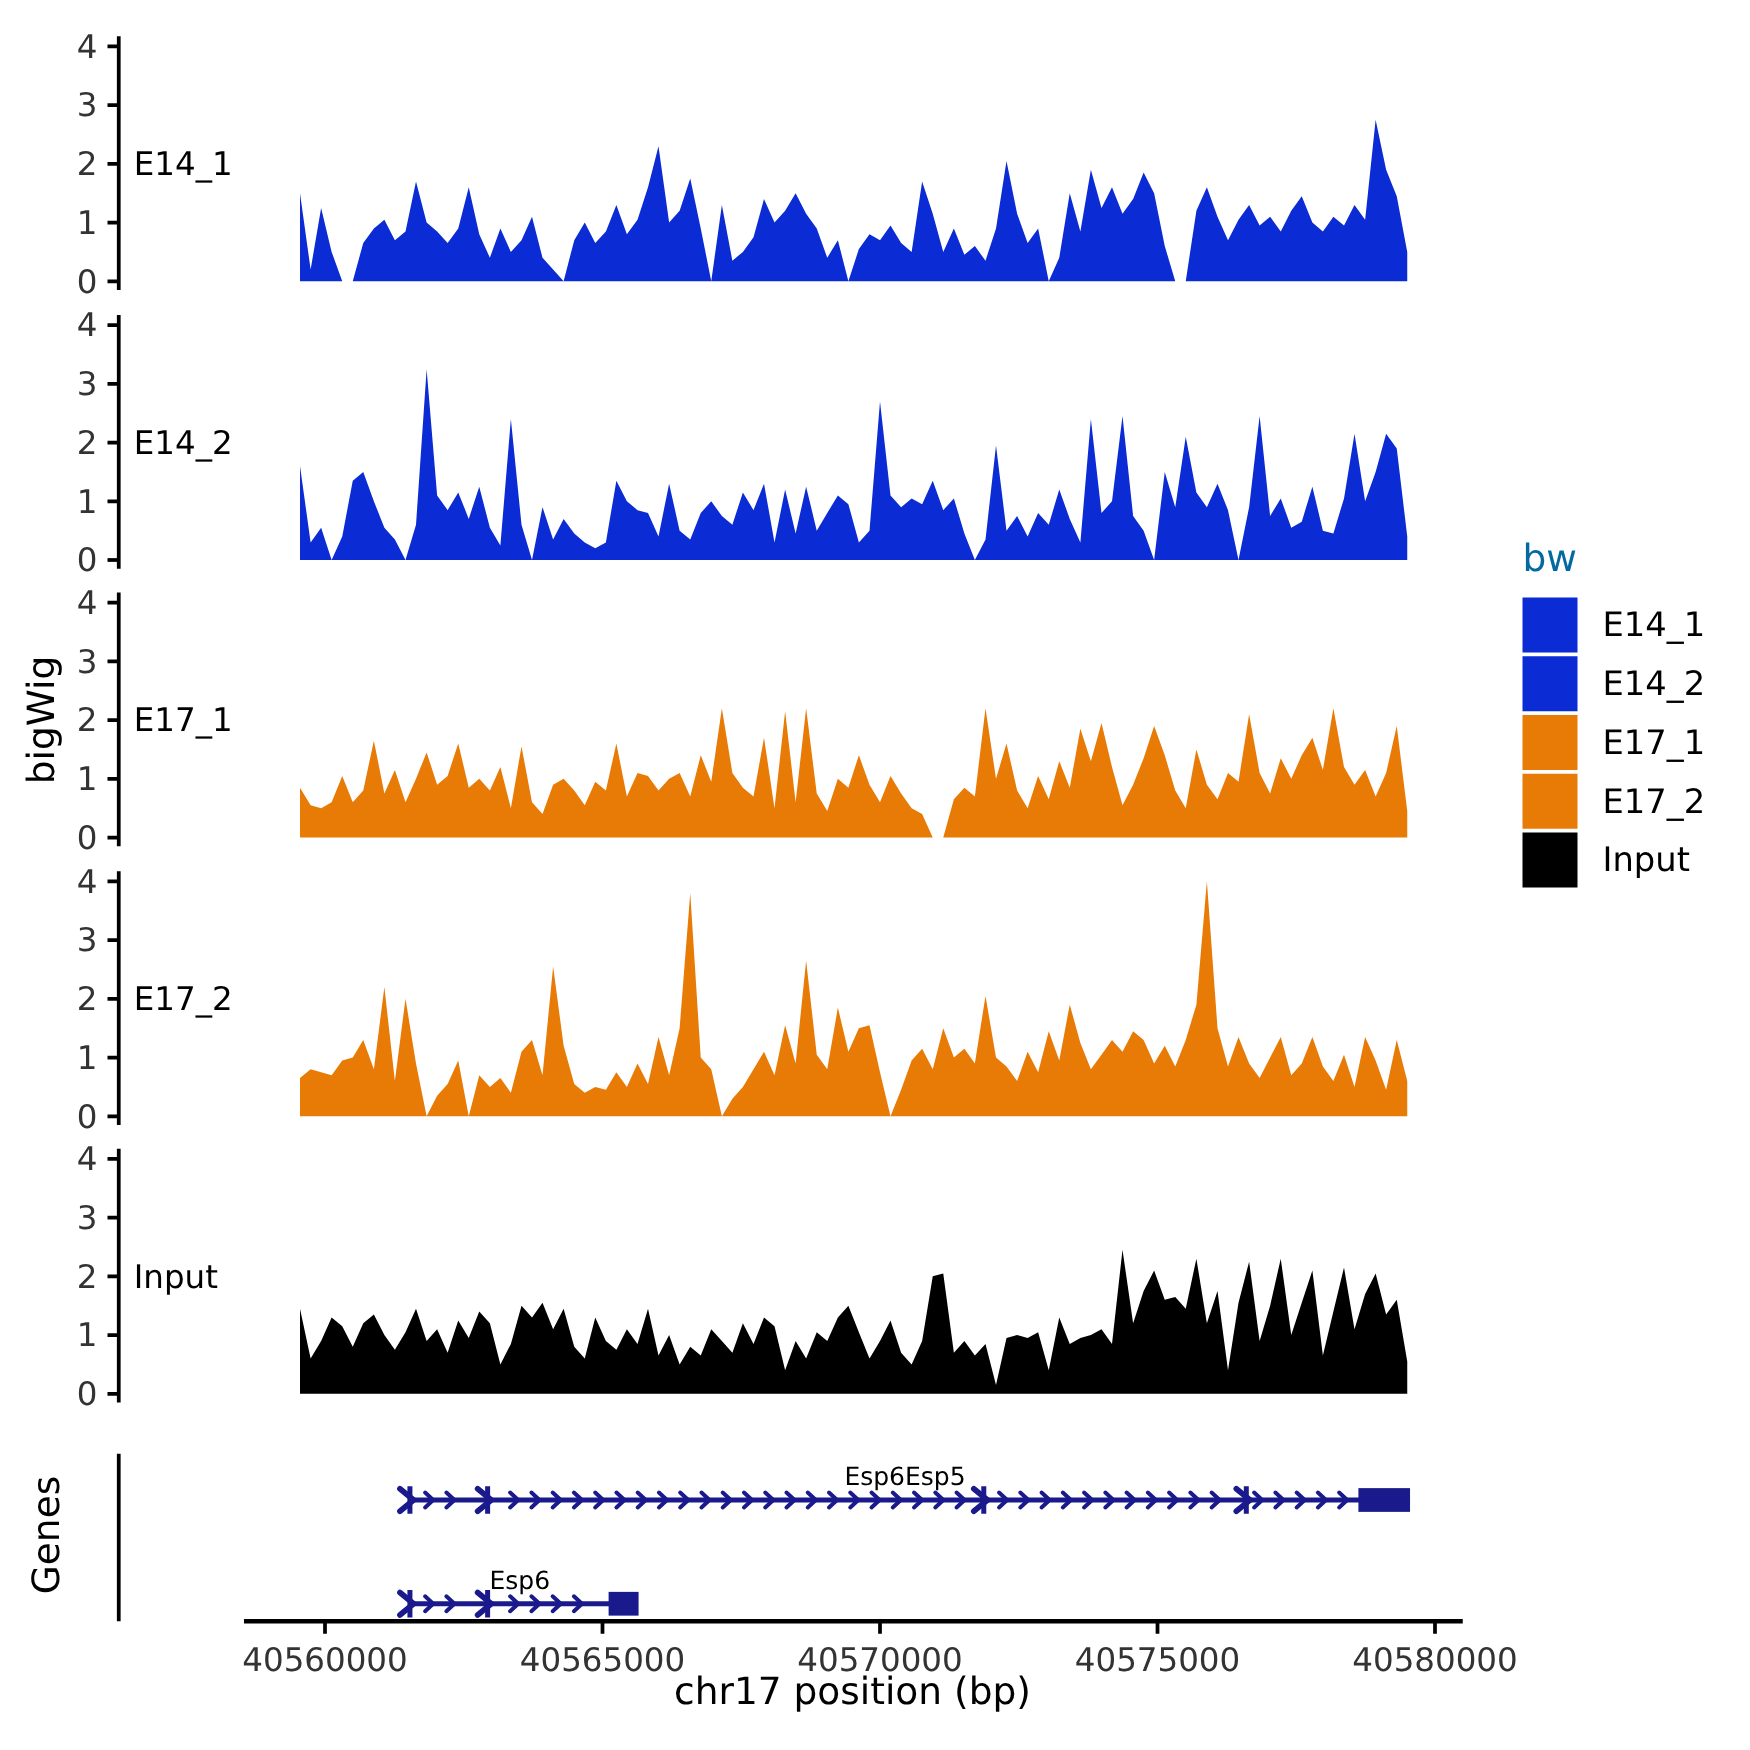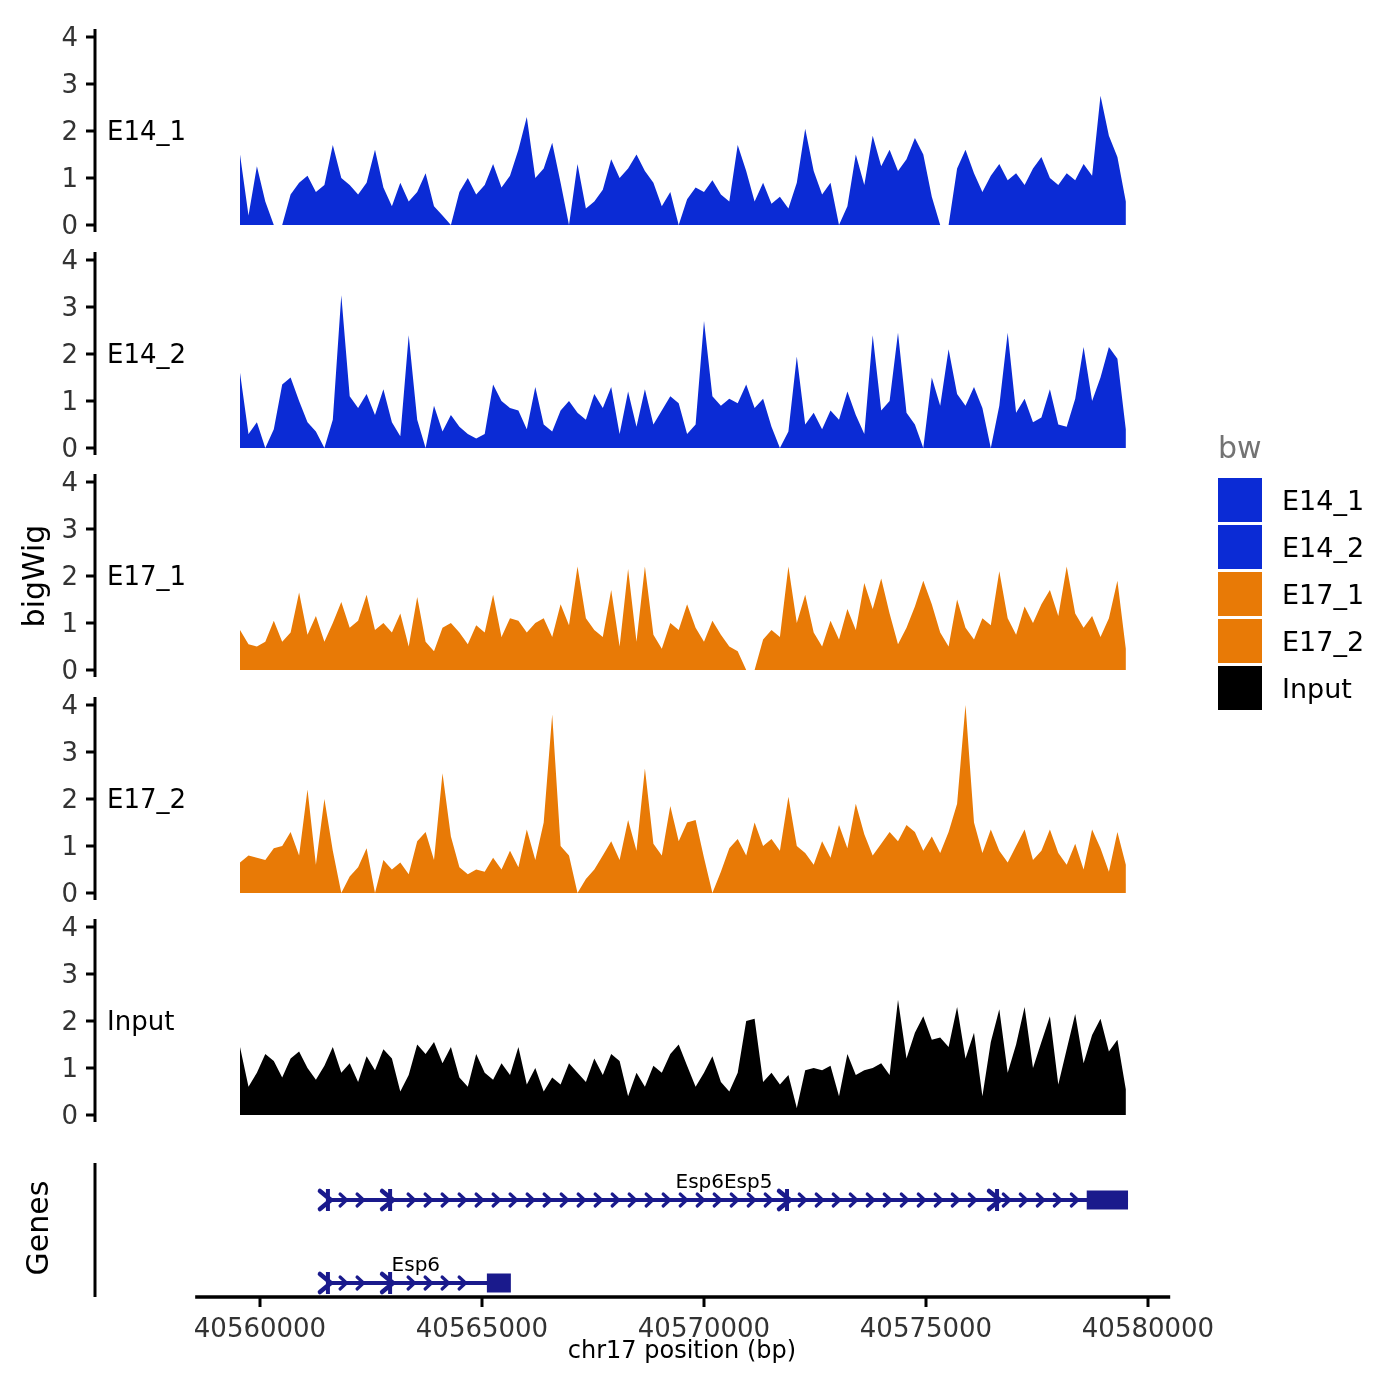--- a/index.html
+++ b/index.html
@@ -4,22 +4,22 @@
 <style>
   html,body{margin:0;padding:0;background:#ffffff;}
   .page{position:relative;width:1400px;height:1400px;background:#ffffff;
         font-family:"DejaVu Sans",sans-serif;overflow:hidden;}
   .vlab{position:absolute;width:300px;height:40px;text-align:center;
         font-size:30px;color:#000;transform:rotate(-90deg);}
   .vlab.bigwig{left:-114px;top:556px;}
   .vlab.genes{left:-110px;top:1208px;}
   #tracks svg, #genes-svg, #xaxis-svg{position:absolute;left:0;}
   .xlab{position:absolute;left:382px;top:1336px;width:600px;text-align:center;
-        font-size:24px;color:#000;}
-  .legend-title{position:absolute;left:1218px;top:430px;font-size:30px;color:#737373;}
+        font-size:30px;color:#000;}
+  .legend-title{position:absolute;left:1218px;top:430px;font-size:30px;color:#0369a1;}
   #legend-items{position:absolute;left:1218px;top:478px;}
   .legend-item{display:flex;align-items:center;margin-bottom:3px;height:44px;}
   .legend-swatch{width:44px;height:44px;flex:0 0 44px;}
   .legend-label{margin-left:20px;font-size:27px;color:#000;white-space:nowrap;}
 </style>
 </head>
 <body>
 
 <div class="page">
   <div class="vlab bigwig">bigWig</div>

